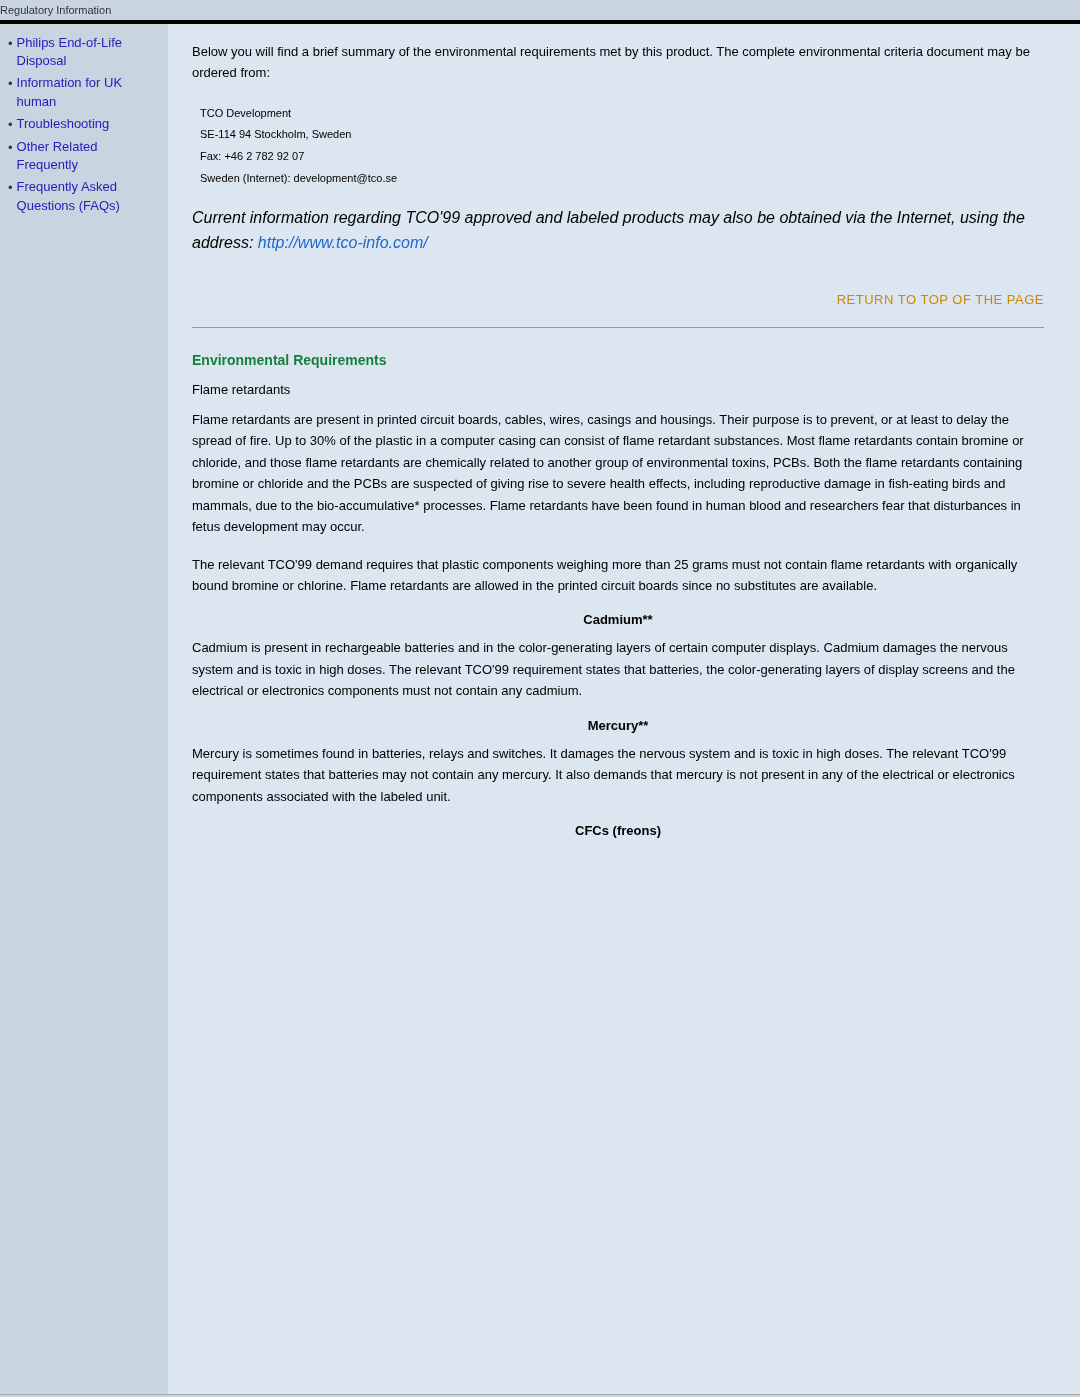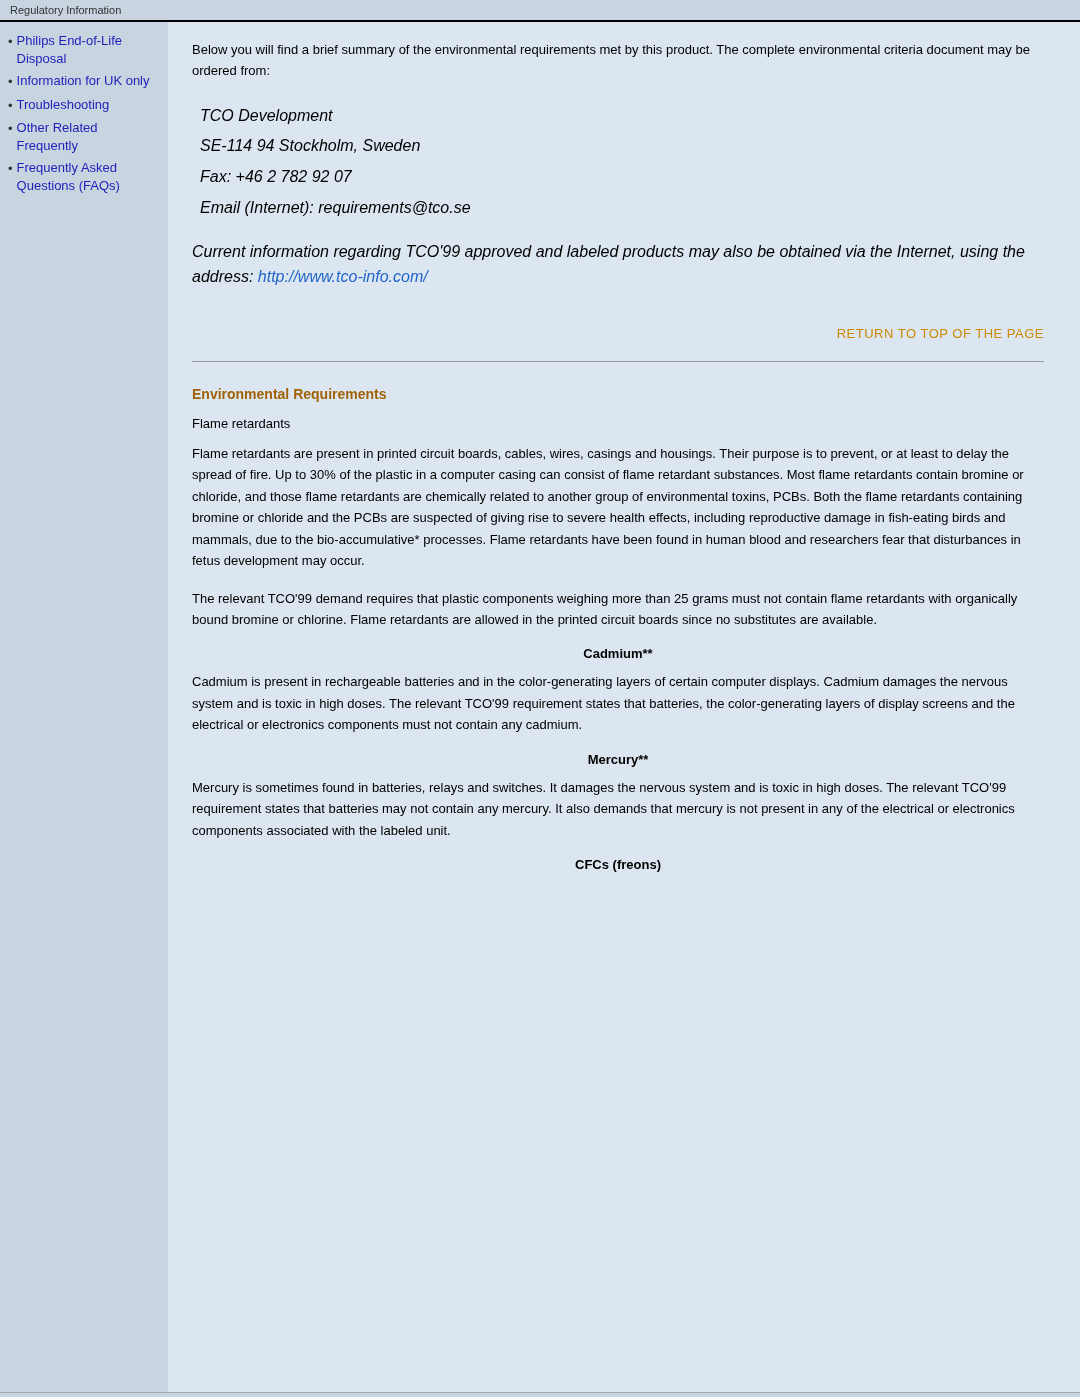--- a/index.html
+++ b/index.html
@@ -6,24 +6,24 @@
     body {
       font-family: Arial, Helvetica, sans-serif;
       font-size: 13px;
       background: #c8d4e0;
       color: #000;
       width: 1080px;
       min-height: 1397px;
     }
     #title-bar {
       background: #c8d4e0;
-      padding: 4px 10px;
+      padding: 4px 0;
       font-size: 11px;
       color: #333;
-      border-bottom: 2px solid #000000;
+      border-bottom: 4px solid #000000;
     }
     #layout {
       display: flex;
       flex-direction: row;
       min-height: 1370px;
     }
     #sidebar {
       width: 168px;
       min-width: 168px;
       background: #c8d4e0;
@@ -61,24 +61,23 @@
       padding: 18px 36px 24px 24px;
     }
     .intro-text {
       font-size: 13px;
       color: #000;
       line-height: 1.6;
       margin-bottom: 20px;
     }
     .address-block {
       margin: 8px 0 8px 8px;
-      font-size: 16px;
+      font-size: 11px;
       color: #000;
       line-height: 1.8;
-      font-style: italic;
     }
     .address-line {
       display: block;
       margin: 2px 0;
     }
     .italic-block {
       font-style: italic;
       font-size: 16px;
       color: #000;
       line-height: 1.6;
@@ -97,21 +96,21 @@
       text-decoration: none;
       font-size: 13px;
       letter-spacing: 0.5px;
     }
     .divider {
       border: none;
       border-top: 1px solid #999;
       margin: 16px 0 24px 0;
     }
     .section-title {
-      color: #a16207;
+      color: #15803d;
       font-weight: bold;
       font-size: 14px;
       margin-bottom: 14px;
     }
     .subsection-italic {
       font-size: 13px;
       margin-bottom: 12px;
     }
     .body-para {
       font-size: 13px;
@@ -152,21 +151,21 @@
       <li>
         <div class="bullet-item">
           <span class="bullet">•</span>
           <a href="#">Philips End-of-Life Disposal</a>
         </div>
       </li>
 
       <li>
         <div class="bullet-item">
           <span class="bullet">•</span>
-          <a href="#">Information for UK only</a>
+          <a href="#">Information for UK human</a>
         </div>
       </li>
 
       <li>
         <div class="bullet-item">
           <span class="bullet">•</span>
           <a href="#">Troubleshooting</a>
         </div>
       </li>
 
@@ -188,21 +187,21 @@
   </nav>
 
   <div id="main-content">
 
     <p class="intro-text">Below you will find a brief summary of the environmental requirements met by this product. The complete environmental criteria document may be ordered from:</p>
 
     <div class="address-block">
       <span class="address-line">TCO Development</span>
       <span class="address-line">SE-114 94 Stockholm, Sweden</span>
       <span class="address-line">Fax: +46 2 782 92 07</span>
-      <span class="address-line">Email (Internet): requirements@tco.se</span>
+      <span class="address-line">Sweden (Internet): development@tco.se</span>
     </div>
 
     <p class="italic-block">
       <span>Current information regarding TCO'99 approved and labeled products may also be obtained via the Internet, using the address: </span><a href="#">http://www.tco-info.com/</a>
     </p>
 
     <div class="return-link">
       <a href="#">RETURN TO TOP OF THE PAGE</a>
     </div>
 

